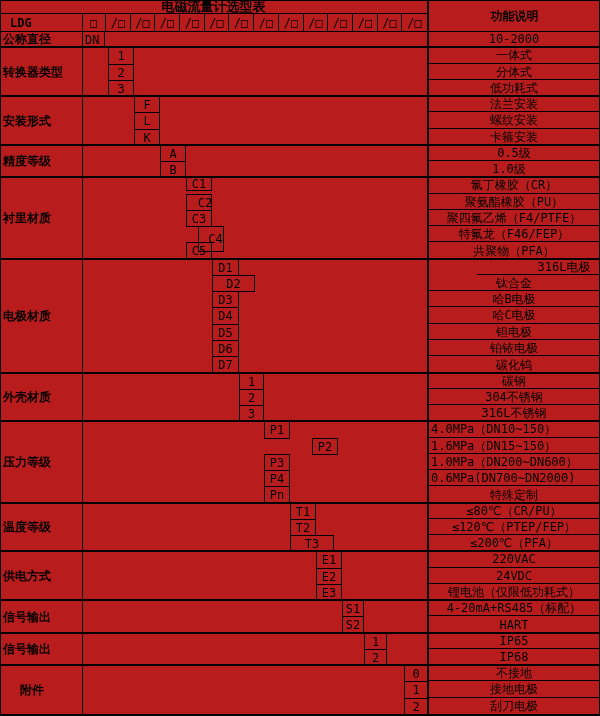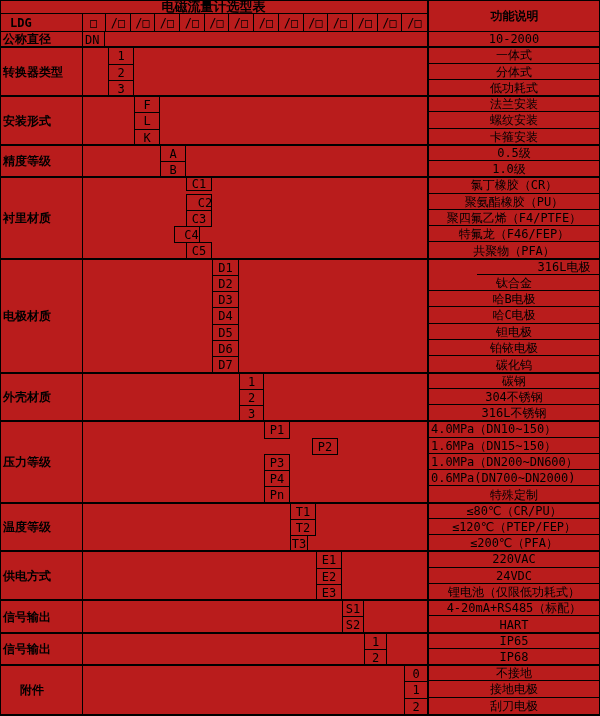--- a/index.html
+++ b/index.html
@@ -76,29 +76,29 @@
       <div class="cell flex center" style="left: 160px; top: 161px; width: 26px; height: 17px; border: 1px solid rgb(0, 0, 0); padding-left: 0px;">B</div>
       <div class="cell flex center" style="left: 429px; top: 161px; width: 148px; height: 16px; border-bottom: none; padding-left: 12px;">1.0级</div>
       <div class="line" style="left: 0px; top: 176px; width: 600px; height: 2px;"></div>
       <div class="cell flex left bold" style="left: 0px; top: 177px; width: 82px; height: 82px; padding-left: 3px;">衬里材质</div>
       <div class="cell flex center" style="left: 186px; top: 177px; width: 26px; height: 14px; border: 1px solid rgb(0, 0, 0); padding-left: 0px;">C1</div>
       <div class="cell flex center" style="left: 429px; top: 177px; width: 170px; height: 17px; border-bottom: 1px solid rgb(0, 0, 0); padding-left: 0px;">氯丁橡胶（CR）</div>
       <div class="cell flex center" style="left: 186px; top: 194px; width: 26px; height: 17px; border: 1px solid rgb(0, 0, 0); padding-left: 12px;">C2</div>
       <div class="cell flex center" style="left: 429px; top: 194px; width: 170px; height: 16px; border-bottom: 1px solid rgb(0, 0, 0); padding-left: 0px;">聚氨酯橡胶（PU）</div>
       <div class="cell flex center" style="left: 186px; top: 210px; width: 26px; height: 17px; border: 1px solid rgb(0, 0, 0); padding-left: 0px;">C3</div>
       <div class="cell flex center" style="left: 429px; top: 210px; width: 170px; height: 16px; border-bottom: 1px solid rgb(0, 0, 0); padding-left: 0px;">聚四氟乙烯（F4/PTFE）</div>
-      <div class="cell flex center" style="left: 174px; top: 226px; width: 26px; height: 17px; border: 1px solid rgb(0, 0, 0); padding-left: 9px;">C4</div>
+      <div class="cell flex center" style="left: 198px; top: 226px; width: 26px; height: 26px; border: 1px solid rgb(0, 0, 0); padding-left: 9px;">C4</div>
       <div class="cell flex center" style="left: 429px; top: 226px; width: 170px; height: 16px; border-bottom: 1px solid rgb(0, 0, 0); padding-left: 0px;">特氟龙（F46/FEP）</div>
       <div class="cell flex center" style="left: 186px; top: 242px; width: 26px; height: 18px; border: 1px solid rgb(0, 0, 0); padding-left: 0px;">C5</div>
       <div class="cell flex center" style="left: 429px; top: 242px; width: 170px; height: 17px; border-bottom: none; padding-left: 0px;">共聚物（PFA）</div>
       <div class="line" style="left: 0px; top: 258px; width: 600px; height: 2px;"></div>
       <div class="cell flex left bold" style="left: 0px; top: 259px; width: 82px; height: 114px; padding-left: 3px;">电极材质</div>
       <div class="cell flex center" style="left: 212px; top: 259px; width: 27px; height: 17px; border: 1px solid rgb(0, 0, 0); padding-left: 0px;">D1</div>
       <div class="cell flex center" style="left: 429px; top: 259px; width: 170px; height: 16px; border-bottom: 1px solid rgb(0, 0, 0); padding-left: 4px; margin-left: 48px;">316L电极</div>
-      <div class="cell flex center" style="left: 212px; top: 275px; width: 27px; height: 17px; border: 1px solid rgb(0, 0, 0); padding-left: 0px;">D2</div>
+      <div class="cell flex center" style="left: 212px; top: 275px; width: 43px; height: 17px; border: 1px solid rgb(0, 0, 0); padding-left: 0px;">D2</div>
       <div class="cell flex center" style="left: 429px; top: 275px; width: 170px; height: 16px; border-bottom: 1px solid rgb(0, 0, 0); padding-left: 0px;">钛合金</div>
       <div class="cell flex center" style="left: 212px; top: 291px; width: 27px; height: 17px; border: 1px solid rgb(0, 0, 0); padding-left: 0px;">D3</div>
       <div class="cell flex center" style="left: 429px; top: 291px; width: 170px; height: 16px; border-bottom: 1px solid rgb(0, 0, 0); padding-left: 0px;">哈B电极</div>
       <div class="cell flex center" style="left: 212px; top: 307px; width: 27px; height: 18px; border: 1px solid rgb(0, 0, 0); padding-left: 0px;">D4</div>
       <div class="cell flex center" style="left: 429px; top: 307px; width: 170px; height: 17px; border-bottom: 1px solid rgb(0, 0, 0); padding-left: 0px;">哈C电极</div>
       <div class="cell flex center" style="left: 212px; top: 324px; width: 27px; height: 17px; border: 1px solid rgb(0, 0, 0); padding-left: 0px;">D5</div>
       <div class="cell flex center" style="left: 429px; top: 324px; width: 170px; height: 16px; border-bottom: 1px solid rgb(0, 0, 0); padding-left: 0px;">钽电极</div>
       <div class="cell flex center" style="left: 212px; top: 340px; width: 27px; height: 17px; border: 1px solid rgb(0, 0, 0); padding-left: 0px;">D6</div>
       <div class="cell flex center" style="left: 429px; top: 340px; width: 170px; height: 16px; border-bottom: 1px solid rgb(0, 0, 0); padding-left: 0px;">铂铱电极</div>
       <div class="cell flex center" style="left: 212px; top: 356px; width: 27px; height: 18px; border: 1px solid rgb(0, 0, 0); padding-left: 0px;">D7</div>
@@ -122,21 +122,21 @@
       <div class="cell flex center" style="left: 264px; top: 470px; width: 26px; height: 17px; border: 1px solid rgb(0, 0, 0); padding-left: 0px;">P4</div>
       <div class="cell flex left" style="left: 429px; top: 470px; width: 170px; height: 16px; border-bottom: 1px solid rgb(0, 0, 0); padding-left: 2px;">0.6MPa(DN700~DN2000)</div>
       <div class="cell flex center" style="left: 264px; top: 486px; width: 26px; height: 18px; border: 1px solid rgb(0, 0, 0); padding-left: 0px;">Pn</div>
       <div class="cell flex center" style="left: 429px; top: 486px; width: 170px; height: 17px; border-bottom: none; padding-left: 0px;">特殊定制</div>
       <div class="line" style="left: 0px; top: 502px; width: 600px; height: 2px;"></div>
       <div class="cell flex left bold" style="left: 0px; top: 503px; width: 82px; height: 48px; padding-left: 3px;">温度等级</div>
       <div class="cell flex center" style="left: 290px; top: 503px; width: 26px; height: 17px; border: 1px solid rgb(0, 0, 0); padding-left: 0px;">T1</div>
       <div class="cell flex center" style="left: 429px; top: 503px; width: 170px; height: 16px; border-bottom: 1px solid rgb(0, 0, 0); padding-left: 0px;">≤80℃（CR/PU）</div>
       <div class="cell flex center" style="left: 290px; top: 519px; width: 26px; height: 17px; border: 1px solid rgb(0, 0, 0); padding-left: 0px;">T2</div>
       <div class="cell flex center" style="left: 429px; top: 519px; width: 170px; height: 16px; border-bottom: 1px solid rgb(0, 0, 0); padding-left: 0px;">≤120℃（PTEP/FEP）</div>
-      <div class="cell flex center" style="left: 290px; top: 535px; width: 18px; height: 17px; border: 1px solid rgb(0, 0, 0); padding-left: 0px;">T3</div>
+      <div class="cell flex center" style="left: 290px; top: 535px; width: 44px; height: 17px; border: 1px solid rgb(0, 0, 0); padding-left: 0px;">T3</div>
       <div class="cell flex center" style="left: 429px; top: 535px; width: 170px; height: 16px; border-bottom: none; padding-left: 0px;">≤200℃（PFA）</div>
       <div class="line" style="left: 0px; top: 550px; width: 600px; height: 2px;"></div>
       <div class="cell flex left bold" style="left: 0px; top: 551px; width: 82px; height: 49px; padding-left: 3px;">供电方式</div>
       <div class="cell flex center" style="left: 316px; top: 551px; width: 26px; height: 18px; border: 1px solid rgb(0, 0, 0); padding-left: 0px;">E1</div>
       <div class="cell flex center" style="left: 429px; top: 551px; width: 170px; height: 17px; border-bottom: 1px solid rgb(0, 0, 0); padding-left: 0px;">220VAC</div>
       <div class="cell flex center" style="left: 316px; top: 568px; width: 26px; height: 17px; border: 1px solid rgb(0, 0, 0); padding-left: 0px;">E2</div>
       <div class="cell flex center" style="left: 429px; top: 568px; width: 170px; height: 16px; border-bottom: 1px solid rgb(0, 0, 0); padding-left: 0px;">24VDC</div>
       <div class="cell flex center" style="left: 316px; top: 584px; width: 26px; height: 17px; border: 1px solid rgb(0, 0, 0); padding-left: 0px;">E3</div>
       <div class="cell flex center" style="left: 429px; top: 584px; width: 170px; height: 16px; border-bottom: none; padding-left: 0px;">锂电池（仅限低功耗式）</div>
       <div class="line" style="left: 0px; top: 599px; width: 600px; height: 2px;"></div>

